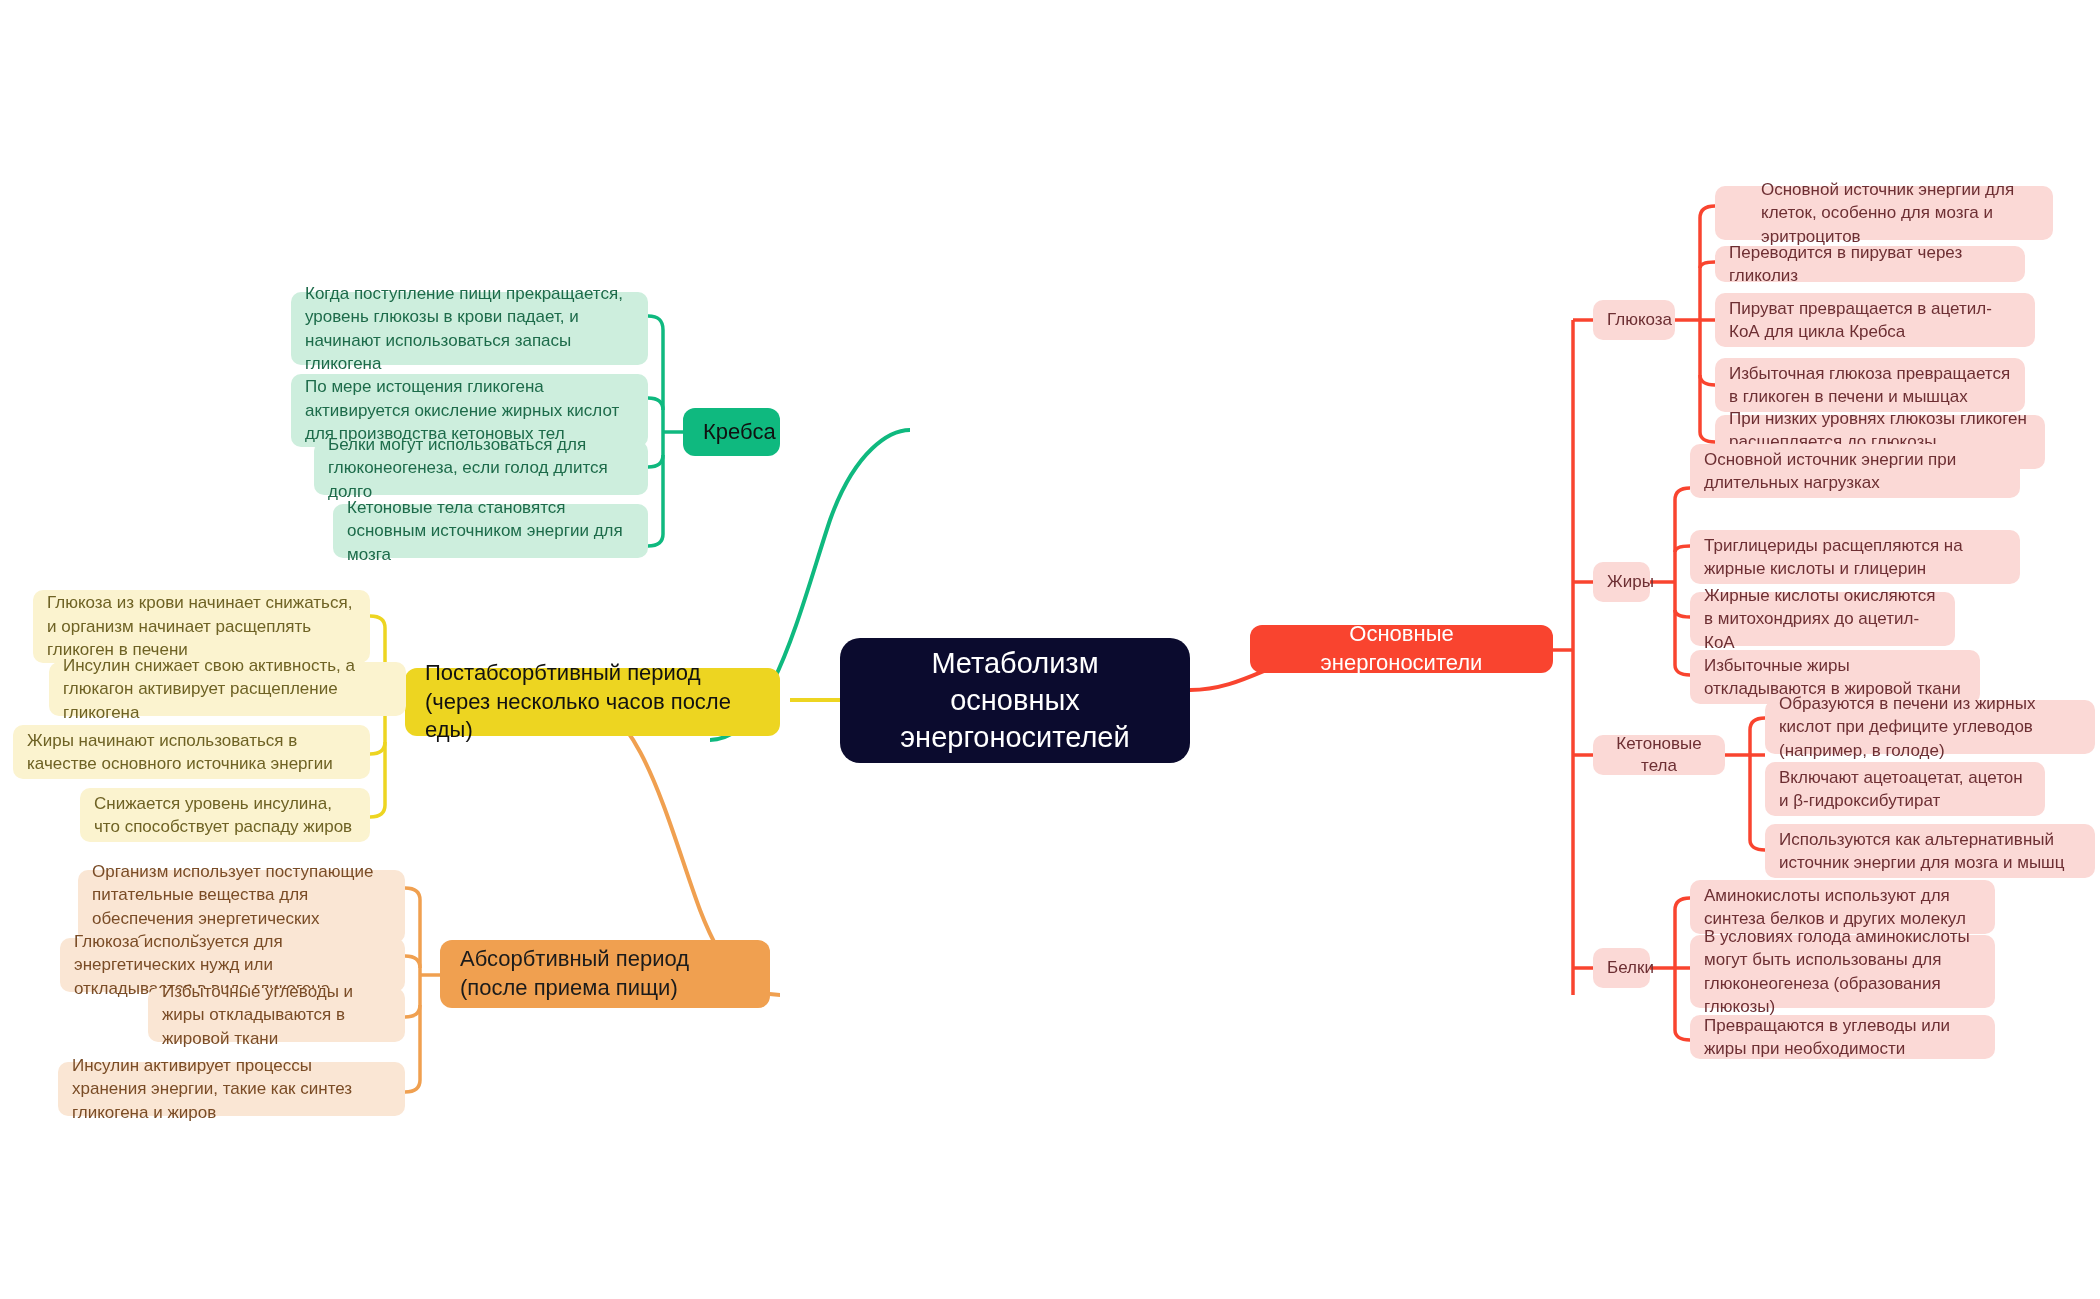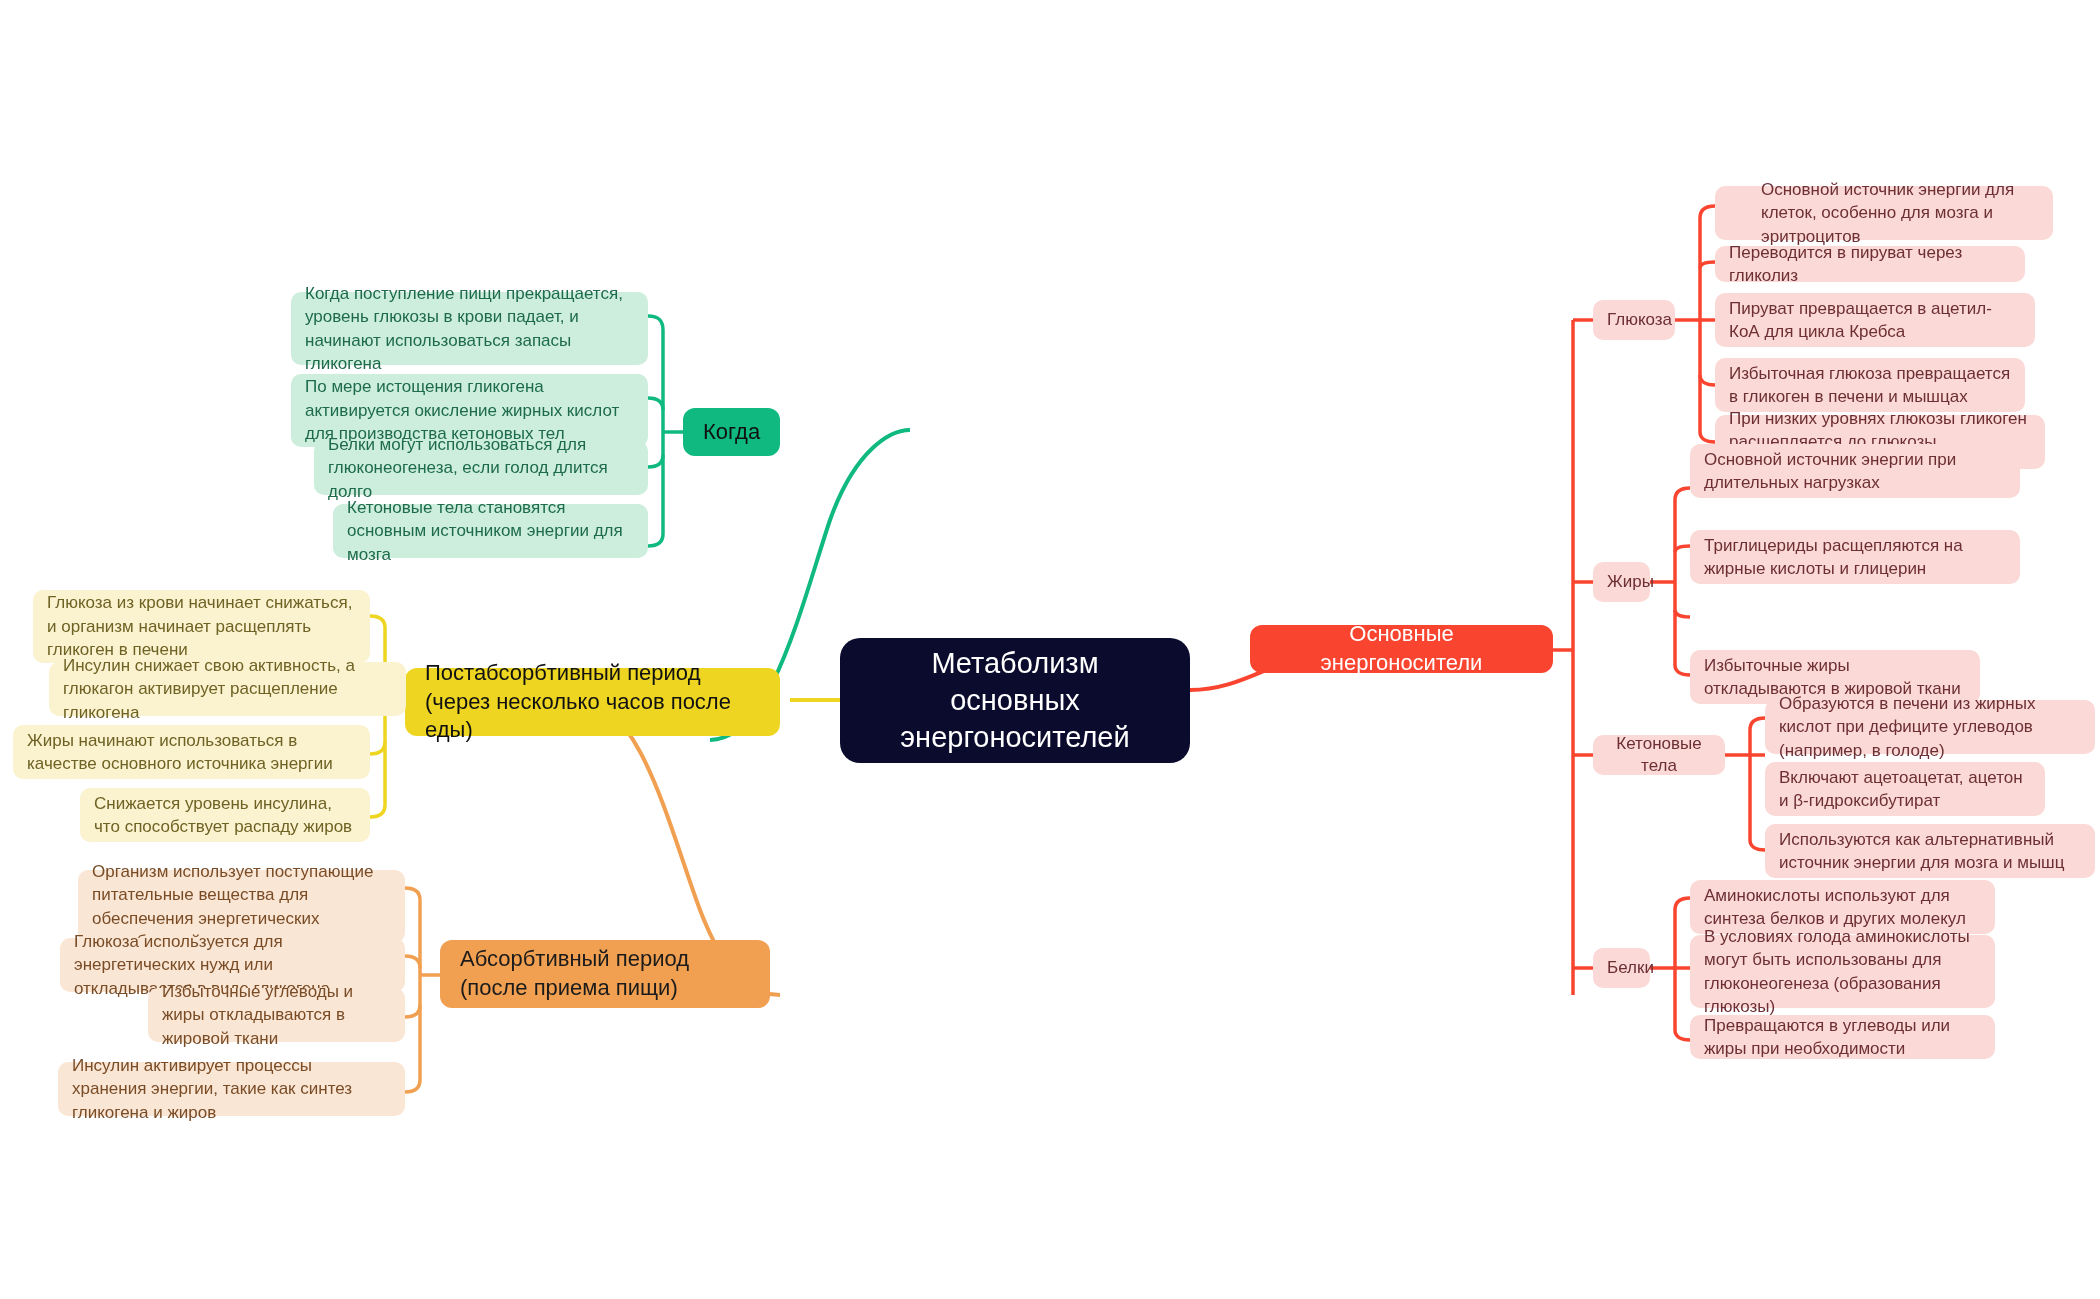--- a/index.html
+++ b/index.html
@@ -152,21 +152,21 @@
     <path d="M 1675 910 C 1675 902 1680 898 1690 898" fill="none" stroke="#f9442f" stroke-width="3.5"></path>
     <path d="M 1675 968 L 1690 968" fill="none" stroke="#f9442f" stroke-width="3.5"></path>
     <path d="M 1675 1030 C 1675 1036 1680 1040 1690 1040" fill="none" stroke="#f9442f" stroke-width="3.5"></path>
   </svg>
 
   <div class="node root" style="left:840px; top:638px; width:350px; height:125px;">
     <span class="txt">Метаболизм основных энергоносителей</span>
   </div>
 
   <div class="node b1 green" style="left:683px; top:408px; width:97px; height:48px; justify-content:center;">
-    <span class="txt" style="text-align:center;">Когда</span>
+    <span class="txt" style="text-align:center;">Кребса</span>
   </div>
 
   <div class="node leaf green" style="left:291px; top:292px; width:357px; height:73px;">
     <span class="txt">Когда поступление пищи прекращается, уровень глюкозы в крови падает, и начинают использоваться запасы гликогена</span>
   </div>
   <div class="node leaf green" style="left:291px; top:374px; width:357px; height:73px;">
     <span class="txt">По мере истощения гликогена активируется окисление жирных кислот для производства кетоновых тел</span>
   </div>
   <div class="node leaf green" style="left:314px; top:441px; width:334px; height:54px;">
     <span class="txt">Белки могут использоваться для глюконеогенеза, если голод длится долго</span>
@@ -234,20 +234,23 @@
 
   <div class="node chip" style="left:1593px; top:562px; width:57px; height:40px; justify-content:center;">
     <span class="txt" style="text-align:center;">Жиры</span>
   </div>
   <div class="node leaf red" style="left:1690px; top:444px; width:330px; height:54px;">
     <span class="txt">Основной источник энергии при длительных нагрузках</span>
   </div>
   <div class="node leaf red" style="left:1690px; top:530px; width:330px; height:54px;">
     <span class="txt">Триглицериды расщепляются на жирные кислоты и глицерин</span>
   </div>
+  <div class="node leaf red" style="left:1690px; top:592px; width:265px; height:54px;">
+    <span class="txt">Жирные кислоты окисляются в митохондриях до ацетил-КоА</span>
+  </div>
   <div class="node leaf red" style="left:1690px; top:650px; width:290px; height:54px;">
     <span class="txt">Избыточные жиры откладываются в жировой ткани</span>
   </div>
 
   <div class="node chip" style="left:1593px; top:735px; width:132px; height:40px; justify-content:center;">
     <span class="txt" style="text-align:center;">Кетоновые тела</span>
   </div>
   <div class="node leaf red" style="left:1765px; top:700px; width:330px; height:54px;">
     <span class="txt">Образуются в печени из жирных кислот при дефиците углеводов (например, в голоде)</span>
   </div>

